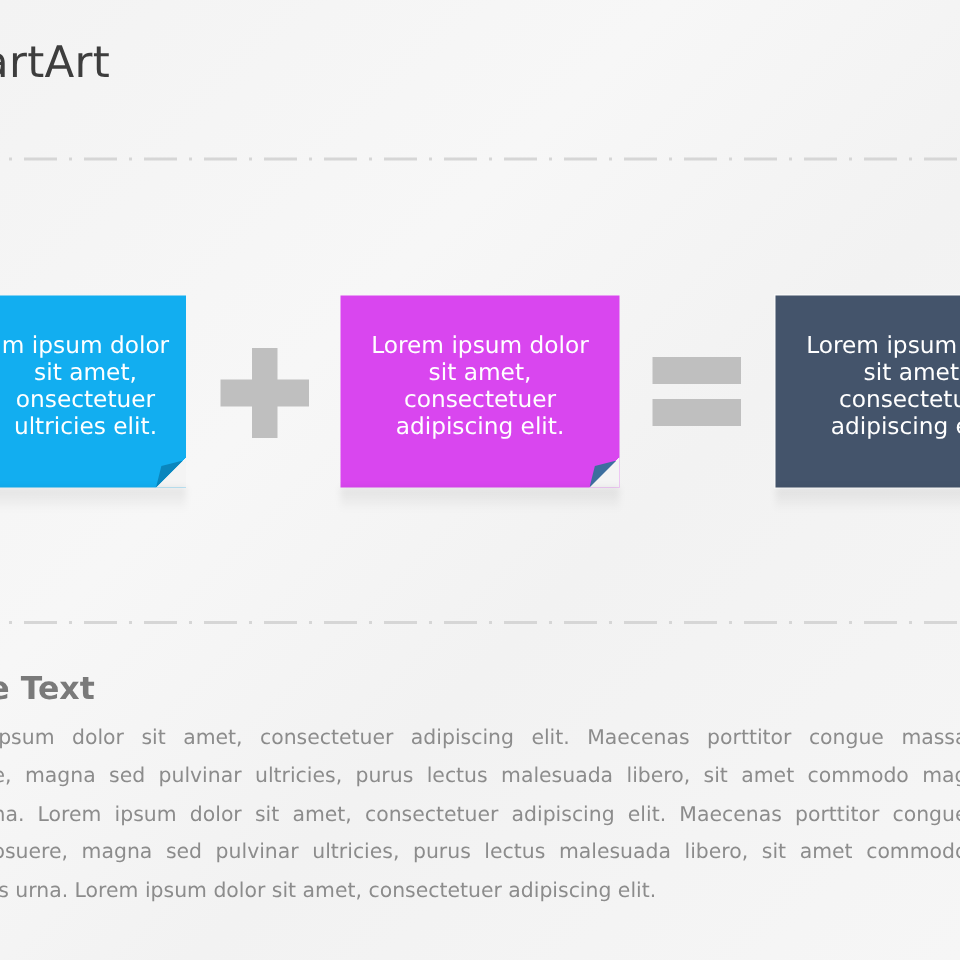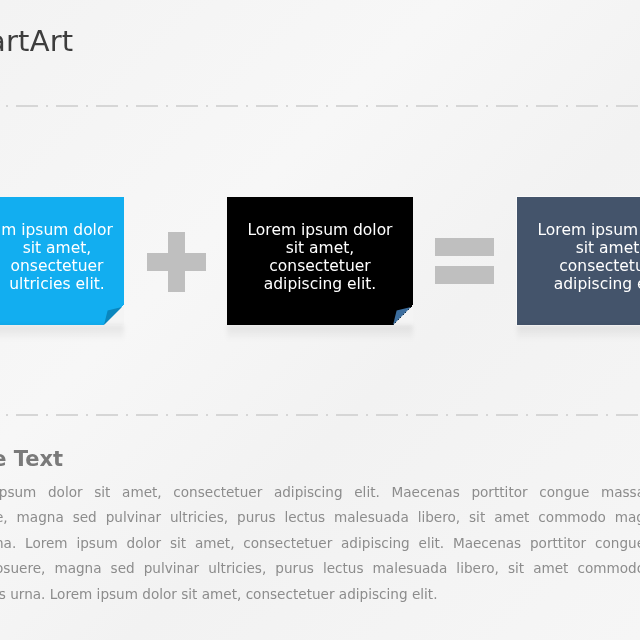--- a/index.html
+++ b/index.html
@@ -27,21 +27,21 @@
     display:flex; align-items:flex-start; justify-content:center;
     box-sizing:border-box; padding-top:24px;
   }
   .box .txt { white-space:pre-line; }
   .box-shadow {
     position:absolute; top:325px; height:16px;
     background: linear-gradient(to bottom, rgba(0,0,0,0.08), rgba(0,0,0,0));
     filter: blur(2px);
   }
   .box1 { left:-62px; background:#12aef0; }
-  .box2 { left:227px; background:#000000; }
+  .box2 { left:227px; background:#d946ef; }
   .box3 { left:517px; background:#44546b; box-shadow: 0 0 0 1px rgba(255,255,255,0.5); }
   .fold {
     position:absolute; right:0; bottom:0; width:20px; height:20px;
     background: linear-gradient(135deg, transparent 50%, #f4f4f4 50%);
   }
   .fold-flap {
     position:absolute; right:2px; bottom:0; width:18px; height:18px;
     clip-path: polygon(100% 0, 0 100%, 20% 20%);
   }
   .box1 .fold-flap { background:#0a86bd; }

